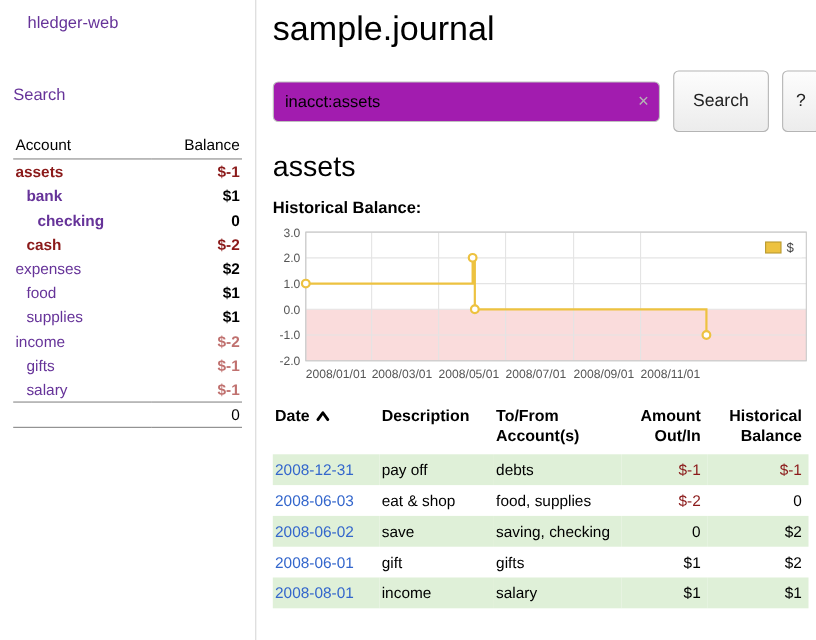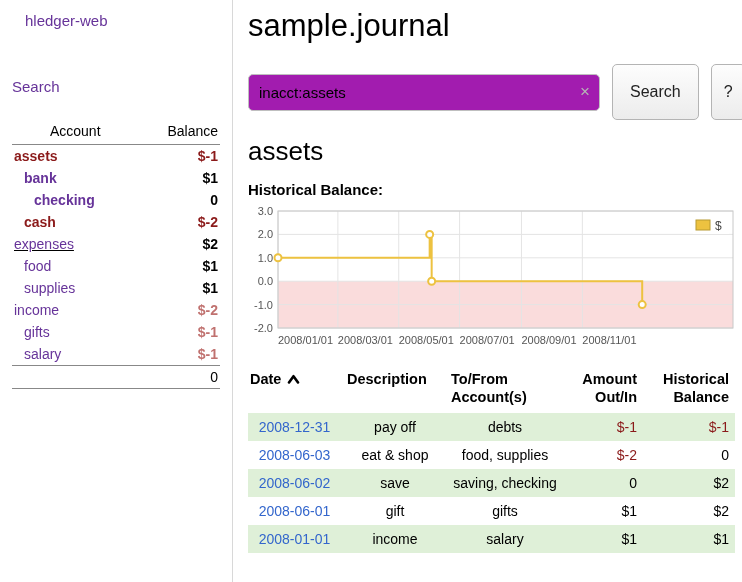--- a/index.html
+++ b/index.html
@@ -13,21 +13,21 @@
   
   .sidebar {
     width: 233px; flex: none;
     border-right: 1px solid #d8d8d8;
     padding: 10px 0 0 12px;
   }
   .app-title { font-size: 15px; color: var(--purple); text-decoration: none; display: inline-block; margin-top: 2px; margin-left: 13px; }
   .journal-link { font-size: 15px; color: var(--purple); text-decoration: none; display: inline-block; margin-top: 48px; }
   table.accounts { border-collapse: collapse; width: 208px; margin-top: 24px; font-size: 14px; }
   table.accounts thead th {
-    text-align: center; font-weight: 400; padding: 3px 2px 5px 2px;
+    text-align: left; font-weight: 400; padding: 3px 2px 5px 2px;
     border-bottom: 1px solid #888;
   }
   table.accounts thead th.bal-h { text-align: right; }
   table.accounts tbody td { padding: 3px 2px; }
   table.accounts tfoot td {
     padding: 3px 2px; border-top: 1px solid #888; border-bottom: 1px solid #888;
   }
   .bal { text-align: right; font-weight: bold; }
   .acct-link { text-decoration: none; color: var(--purple); }
   .bold { font-weight: bold; }
@@ -59,21 +59,21 @@
   #chart { width: 487px; height: 148px; position: relative; }
   #chart svg text { font-family: inherit; }
 
   
   table.register { border-collapse: collapse; width: 487px; font-size: 14px; margin-top: 14px; }
   table.register th {
     font-weight: bold; text-align: left; vertical-align: top;
     padding: 2px 6px 7px 2px; line-height: 18px; font-size: 14.5px;
   }
   table.register th.r, table.register td.amt { text-align: right; }
-  table.register td { padding: 5px 6px 5px 2px; vertical-align: top; line-height: 18px; text-align: center; }
+  table.register td { padding: 5px 6px 5px 2px; vertical-align: top; line-height: 18px; }
   table.register col.c-date { width: 97px; }
   table.register col.c-desc { width: 104px; }
   table.register col.c-acct { width: 116px; }
   table.register col.c-amt  { width: 78px; }
   table.register col.c-bal  { width: 92px; }
   tr.shaded { background: var(--row-shade-green); }
   .date-link { color: var(--link-blue); text-decoration: none; }
   .neg { color: var(--negative-strong); }
   .caret { margin-left: 6px; vertical-align: baseline; }
 </style>
@@ -105,21 +105,21 @@
           </tr>
           <tr>
             <td style="padding-left: 22px;"><a href="#" class="acct-link bold">checking</a></td>
             <td class="bal">0</td>
           </tr>
           <tr>
             <td style="padding-left: 12px;"><a href="#" class="acct-link neg-strong bold">cash</a></td>
             <td class="bal neg-strong">$-2</td>
           </tr>
           <tr>
-            <td style="padding-left: 2px; text-decoration: underline;"><a href="#" class="acct-link">expenses</a></td>
+            <td style="padding-left: 2px;"><a href="#" class="acct-link">expenses</a></td>
             <td class="bal">$2</td>
           </tr>
           <tr>
             <td style="padding-left: 12px;"><a href="#" class="acct-link">food</a></td>
             <td class="bal">$1</td>
           </tr>
           <tr>
             <td style="padding-left: 12px; margin-top: 32px;"><a href="#" class="acct-link">supplies</a></td>
             <td class="bal">$1</td>
           </tr>
@@ -250,21 +250,21 @@
             <td class="amt">$2</td>
           </tr>
           <tr>
             <td><a href="#" class="date-link">2008-06-01</a></td>
             <td>gift</td>
             <td>gifts</td>
             <td class="amt">$1</td>
             <td class="amt">$2</td>
           </tr>
           <tr class="shaded">
-            <td><a href="#" class="date-link">2008-01-01</a></td>
+            <td><a href="#" class="date-link">2008-08-01</a></td>
             <td>income</td>
             <td>salary</td>
             <td class="amt">$1</td>
             <td class="amt">$1</td>
           </tr>
         </tbody>
     </table>
   </main>
 </div>
 

